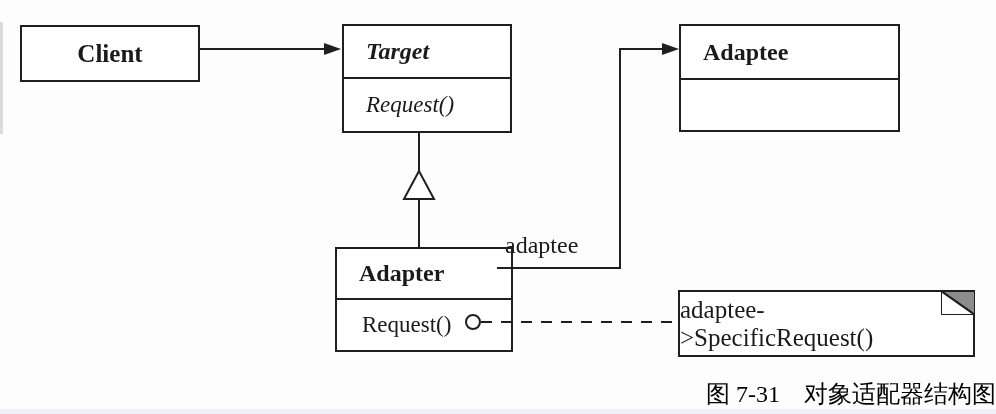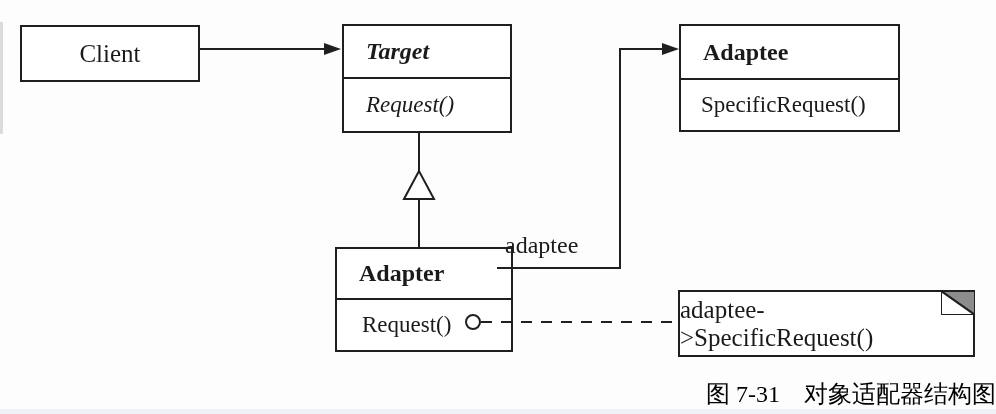--- a/index.html
+++ b/index.html
@@ -45,21 +45,21 @@
     font-weight: bold;
     font-size: 24px;
   }
   .uml-class .method-compartment {
     font-size: 23px;
   }
   .single .name-compartment {
     border-bottom: none;
     justify-content: center;
     padding-left: 0;
-    font-weight: normal;
+    font-weight: bold;
     font-size: 25px;
   }
   .abstract .name-compartment,
   .abstract .method-compartment {
     font-style: italic;
   }
   
   .uml-note {
     position: absolute;
     left: 678px; top: 290px;
@@ -124,21 +124,20 @@
     <div class="compartment name-compartment" style="flex:1;">Client</div>
   </div>
 
   <div class="uml-class abstract" style="left:342px; top:24px; width:170px; height:109px;">
     <div class="compartment name-compartment" style="height:53px;">Target</div>
     <div class="compartment method-compartment" style="flex:1;">Request()</div>
   </div>
 
   <div class="uml-class" style="left:679px; top:24px; width:221px; height:108px;">
     <div class="compartment name-compartment" style="height:54px;">Adaptee</div>
-    <div class="compartment method-compartment" style="flex:1; padding-left:20px;">SpecificRequest()</div>
   </div>
 
   <div class="uml-class" style="left:335px; top:247px; width:178px; height:105px;">
     <div class="compartment name-compartment" style="height:51px;">Adapter</div>
     <div class="compartment method-compartment" style="flex:1; padding-left:25px;">Request()</div>
   </div>
 
   <div class="uml-note">
     <span>adaptee-&gt;SpecificRequest()</span>
     <svg class="fold" viewBox="0 0 34 25">

